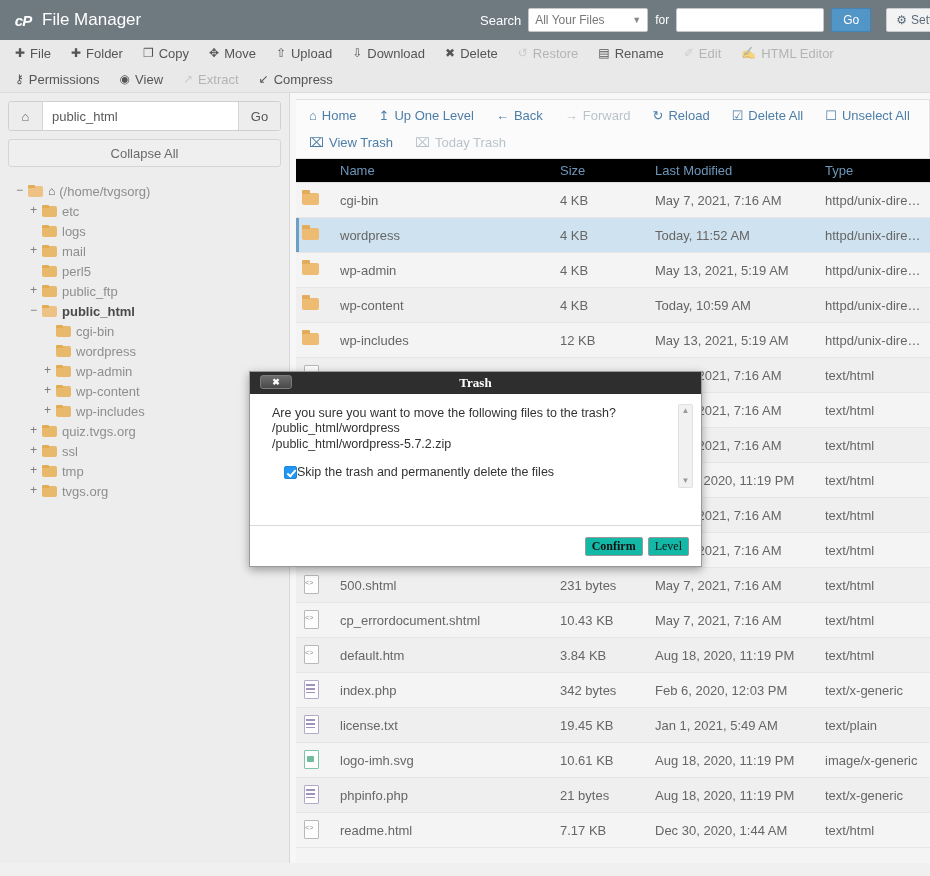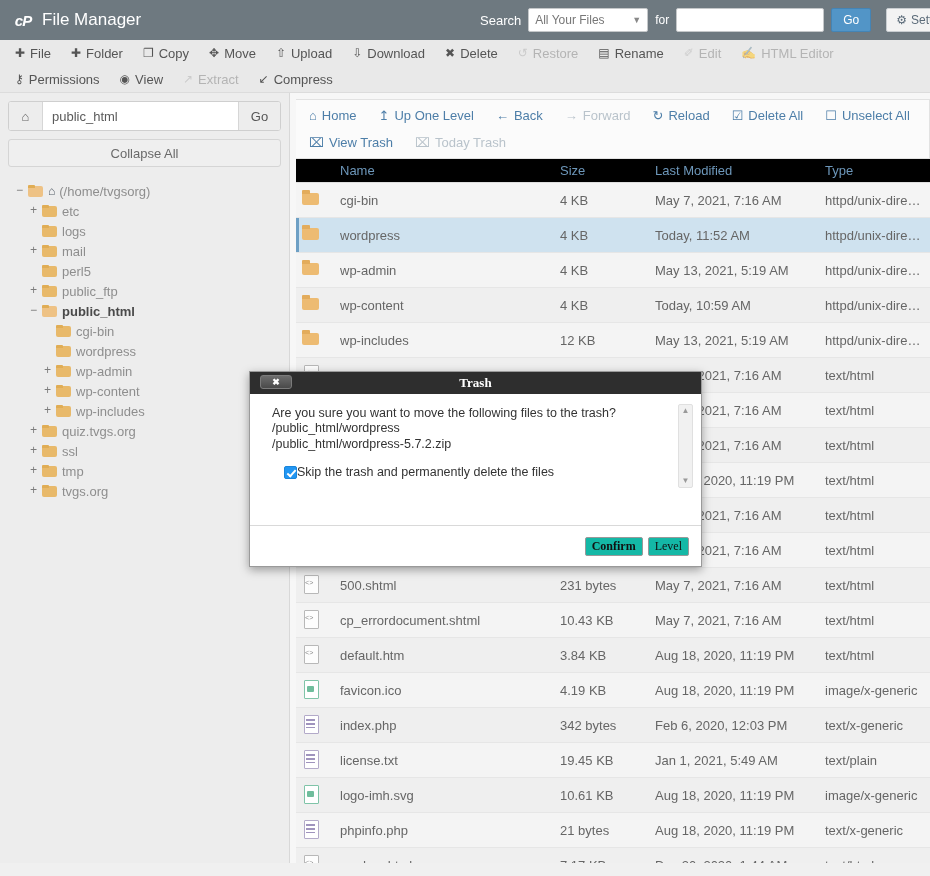--- a/index.html
+++ b/index.html
@@ -757,27 +757,20 @@
               <td>text/html</td>
             </tr>
             <tr class="frow">
               <td><span class="ficon html"></span></td>
               <td>default.htm</td>
               <td>3.84 KB</td>
               <td>Aug 18, 2020, 11:19 PM</td>
               <td>text/html</td>
             </tr>
             <tr class="frow">
-              <td><span class="ficon image"></span></td>
-              <td>favicon.ico</td>
-              <td>4.19 KB</td>
-              <td>Aug 18, 2020, 11:19 PM</td>
-              <td>image/x-generic</td>
-            </tr>
-            <tr class="frow">
               <td><span class="ficon doc"></span></td>
               <td>index.php</td>
               <td>342 bytes</td>
               <td>Feb 6, 2020, 12:03 PM</td>
               <td>text/x-generic</td>
             </tr>
             <tr class="frow">
               <td><span class="ficon doc"></span></td>
               <td>license.txt</td>
               <td>19.45 KB</td>

